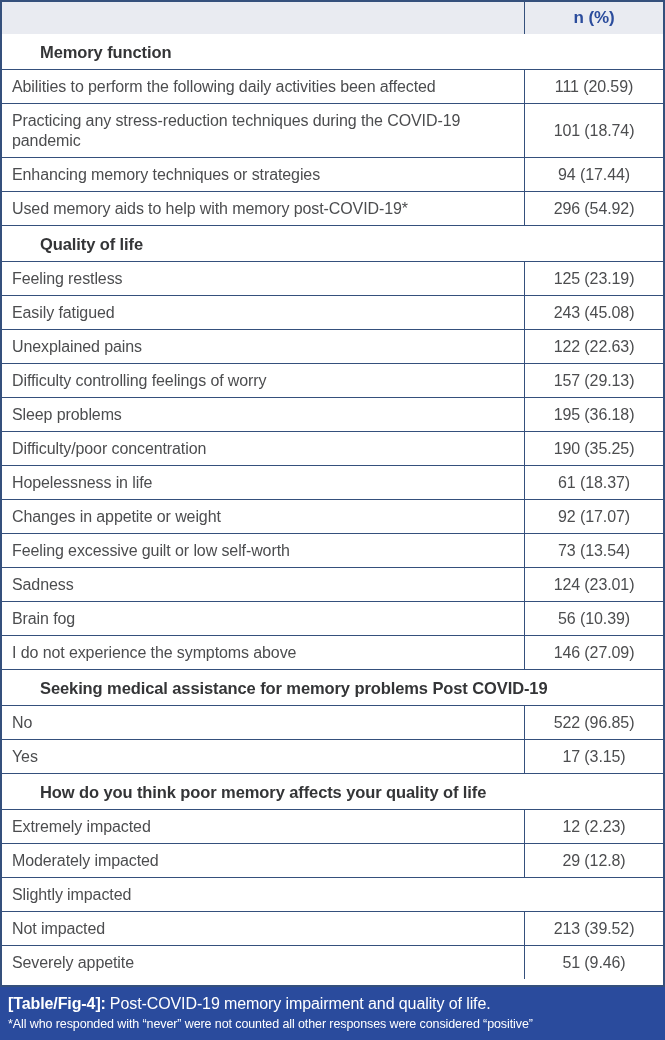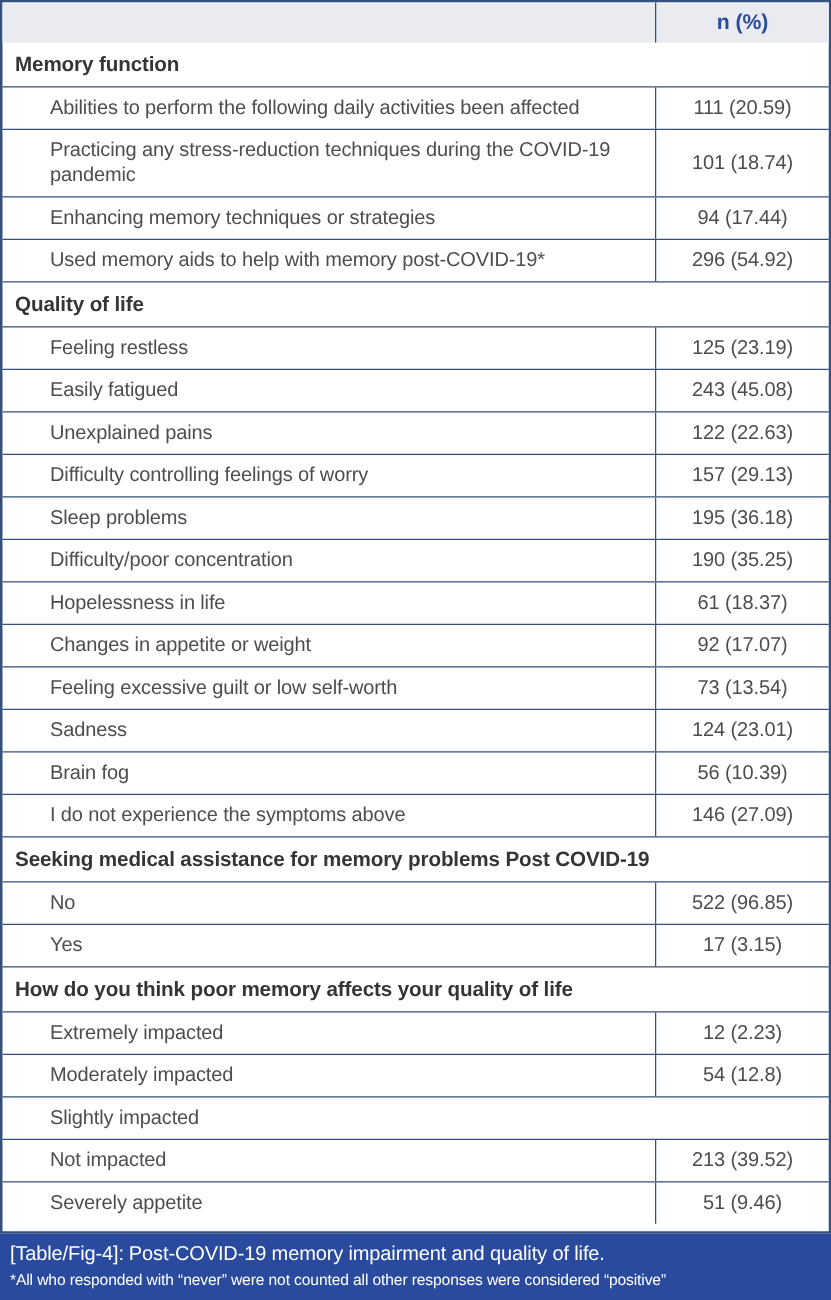--- a/index.html
+++ b/index.html
@@ -29,21 +29,20 @@
   .header-row { background: var(--header-bg); }
   .cell { min-height: 31px; }
   .label-cell {
     flex: 1;
     padding: 7px 10px 6px 10px;
     font-size: 16px;
     color: var(--text);
     line-height: 20px;
     display: flex;
     align-items: center;
-    margin-left: 28px;
   }
   .value-cell {
     width: 139px;
     border-left: 1px solid var(--border);
     display: flex;
     align-items: center;
     justify-content: center;
     font-size: 16px;
     color: var(--text);
     padding: 6px 4px;
@@ -57,28 +56,29 @@
   }
   .section-row .section-cell {
     flex: 1;
     padding: 8px 20px 7px 10px;
     font-weight: bold;
     font-size: 16.5px;
     color: var(--section-text);
     line-height: 20px;
     display: flex;
     align-items: center;
+    margin-left: 28px;
   }
   .caption-band {
     background: var(--band-bg);
     color: var(--band-text);
     padding: 6px 10px 8px 8px;
   }
   .caption-line { font-size: 16px; line-height: 21px; }
-  .caption-tag { font-weight: normal; }
+  .caption-tag { font-weight: bold; }
   .caption-text { margin-left: 4px; }
   .footnote { font-size: 12.5px; line-height: 16px; margin-top: 2px; }
 </style>
 </head>
 <body>
 
 <div class="page">
   <div class="table">
     <div class="row header-row">
       <div class="cell label-cell"></div>
@@ -191,21 +191,21 @@
     <div class="cell section-cell">How do you think poor memory affects your quality of life</div>
   </div>
 
   <div class="row data-row">
     <div class="cell label-cell">Extremely impacted</div>
     <div class="cell value-cell">12 (2.23)</div>
   </div>
 
   <div class="row data-row">
     <div class="cell label-cell">Moderately impacted</div>
-    <div class="cell value-cell">54 (12.8)</div>
+    <div class="cell value-cell">29 (12.8)</div>
   </div>
 
   <div class="row data-row">
     <div class="cell label-cell">Slightly impacted</div>
   </div>
 
   <div class="row data-row">
     <div class="cell label-cell">Not impacted</div>
     <div class="cell value-cell">213 (39.52)</div>
   </div>

